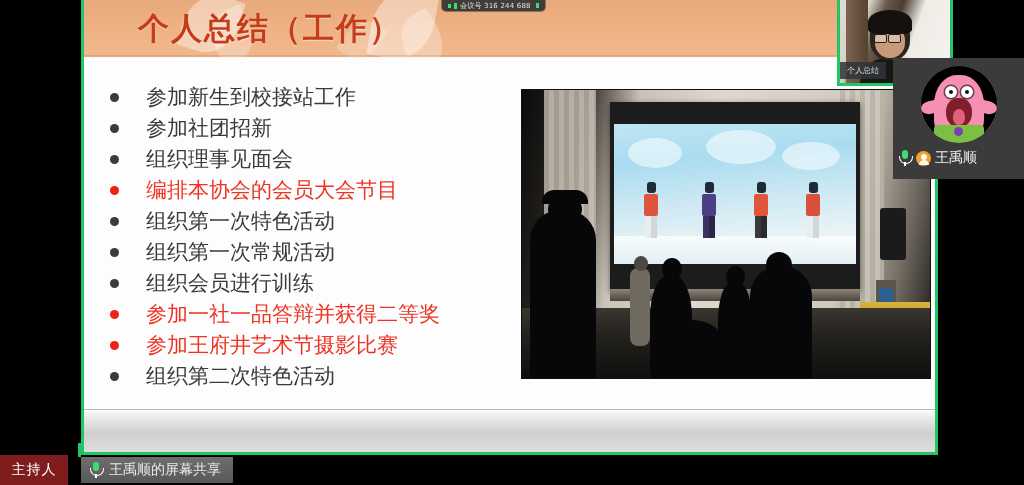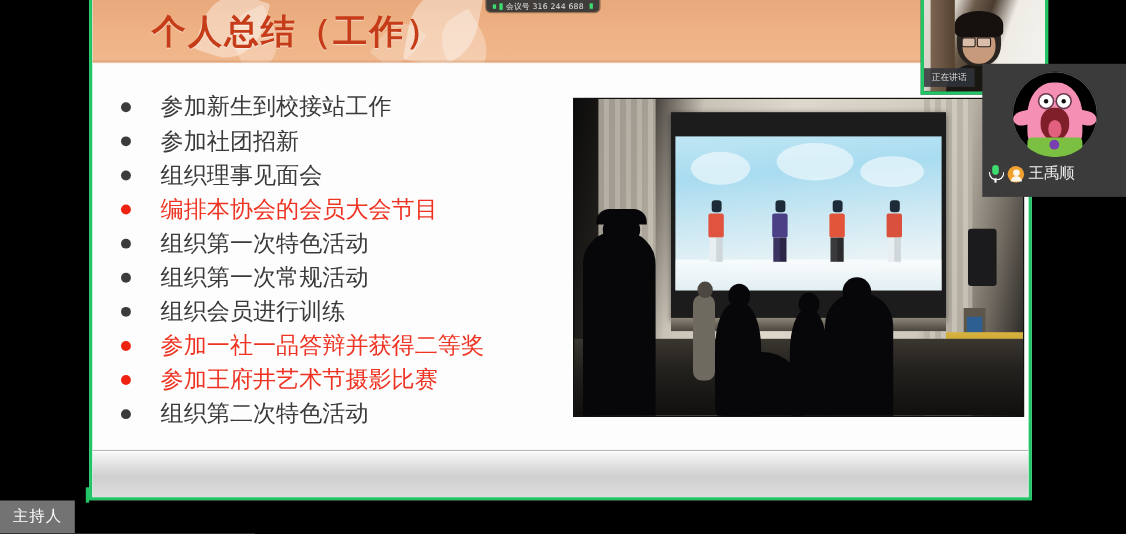--- a/index.html
+++ b/index.html
@@ -160,21 +160,21 @@
   .host-ico .h{position:absolute;left:4.5px;top:3px;width:6px;height:6px;
         border-radius:50%;background:#fff7ec;}
   .host-ico .b{position:absolute;left:2.5px;top:9px;width:10px;height:5px;
         border-radius:5px 5px 0 0;background:#fff7ec;}
   #self-name{color:#f2f2f2;font-size:14px;white-space:nowrap;
         font-family:"DejaVu Sans","Liberation Sans",sans-serif;}
 
   
   #bottom-bar{position:absolute;left:0;bottom:0;width:1024px;height:30px;background:#000;}
   #host-badge{position:absolute;left:0;top:0;width:68px;height:30px;
-        background:#737373;display:flex;align-items:center;justify-content:center;
+        background:#7f1d1d;display:flex;align-items:center;justify-content:center;
         color:#fff;font-size:14px;letter-spacing:1px;
         font-family:"DejaVu Sans","Liberation Sans",sans-serif;}
   #share-chip{position:absolute;left:81px;top:2px;height:26px;
         display:flex;align-items:center;gap:6px;padding:0 12px 0 8px;
         background:linear-gradient(180deg,#6e6e6e,#585858);}
   #share-label{color:#eaeaea;font-size:14px;white-space:nowrap;
         font-family:"DejaVu Sans","Liberation Sans",sans-serif;}
   #green-stub{position:absolute;left:78px;top:-12px;width:3px;height:14px;background:#22c566;}
 </style>
 </head>
@@ -313,21 +313,21 @@
 
   <div id="tile-speaker">
     <div class="cam-bg"></div>
     <div class="cam-door"></div>
     <div class="cam-body"></div>
     <div class="cam-head"></div>
     <div class="cam-face"></div>
     <div class="cam-hair"></div>
     <div class="cam-glass gl"></div>
     <div class="cam-glass gr"></div>
-    <div id="speaking-label">正在讲话</div>
+    <div id="speaking-label">个人总结</div>
   </div>
 
   <div id="tile-self">
     <div id="avatar">
       <span class="pat-armL"></span>
       <span class="pat-armR"></span>
       <span class="pat-body"></span>
       <span class="pat-mouth"></span>
       <span class="pat-tongue"></span>
       <span class="pat-eye el">
@@ -350,15 +350,23 @@
         <span class="h"></span>
           <span class="b"></span>
       </span>
       <span id="self-name">王禹顺</span>
     </div>
   </div>
 
   <div id="bottom-bar">
     <div id="host-badge">主持人</div>
     <div id="green-stub"></div>
+    <div id="share-chip">
+      <span class="mic-ico">
+        <span class="cap"></span>
+          <span class="arc"></span>
+          <span class="stem"></span>
+      </span>
+      <span id="share-label">王禹顺的屏幕共享</span>
+    </div>
   </div>
 
 </div>
 
 </body></html>

